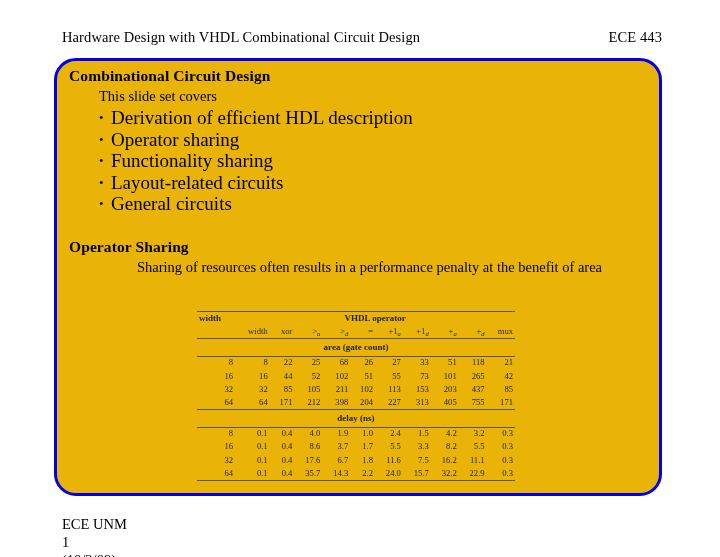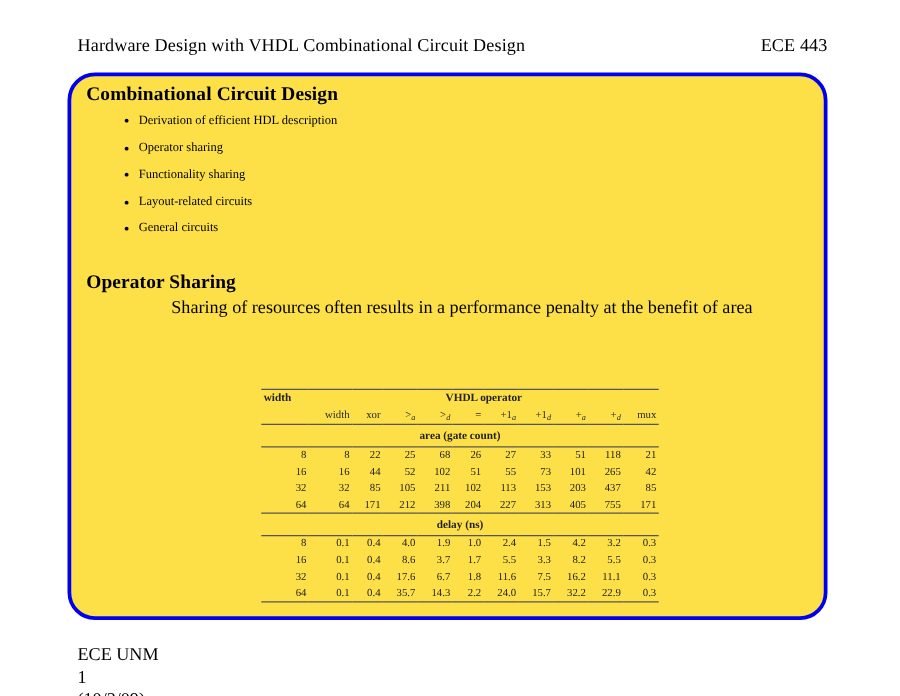--- a/index.html
+++ b/index.html
@@ -36,21 +36,21 @@
   
   .slide-box {
     position: absolute;
     left: 54px;
     top: 58px;
     width: 608px;
     height: 438px;
     border: 3px solid #0000ee;
     border-radius: 22px;
     box-sizing: border-box;
-    background: #fde047;
+    background: #eab308;
   }
 
   .box-inner {
     position: absolute;
     left: 12px;
     top: 4px;
     right: 10px;
     bottom: 4px;
   }
 
@@ -67,21 +67,21 @@
     font-size: 14.5px;
     line-height: 21px;
     margin: 0 0 0 30px;
   }
   ul.bullets {
     list-style: none;
     margin: 0 0 0 30px;
     padding: 0;
   }
   ul.bullets li {
-    font-size: 10px;
+    font-size: 19px;
     line-height: 21.5px;
     position: relative;
     padding-left: 12px;
   }
   ul.bullets li::before {
     content: "\2022";
     position: absolute;
     left: 0;
     top: 0;
     font-size: 13px;
@@ -97,21 +97,21 @@
     width: 540px;
   }
   .body-indent .cont {
     display: block;
     margin-left: 8px;
   }
 
   
   .table-wrap {
     position: absolute;
-    left: 140px;
+    left: 128px;
     top: 246px;
     width: 320px;
   }
   table.optab {
     border-collapse: collapse;
     width: 318px;
     font-family: "Liberation Serif", "DejaVu Serif", serif;
     font-size: 8.6px;
     color: #222222;
   }
@@ -180,20 +180,21 @@
 <div class="slide-header">
   <span class="htitle">Hardware Design with VHDL Combinational Circuit Design</span>
   <span class="hcourse">ECE 443</span>
 </div>
 
 <div class="slide-box">
   <div class="box-inner">
 
     <div class="sec-title">Combinational Circuit Design</div>
 
+    <div class="lead">This slide set covers</div>
 
     <ul class="bullets">
       <li>Derivation of efficient HDL description</li>
       <li>Operator sharing</li>
       <li>Functionality sharing</li>
       <li>Layout-related circuits</li>
       <li>General circuits</li>
     </ul>
 
     <div class="sec-title second">Operator Sharing</div>

